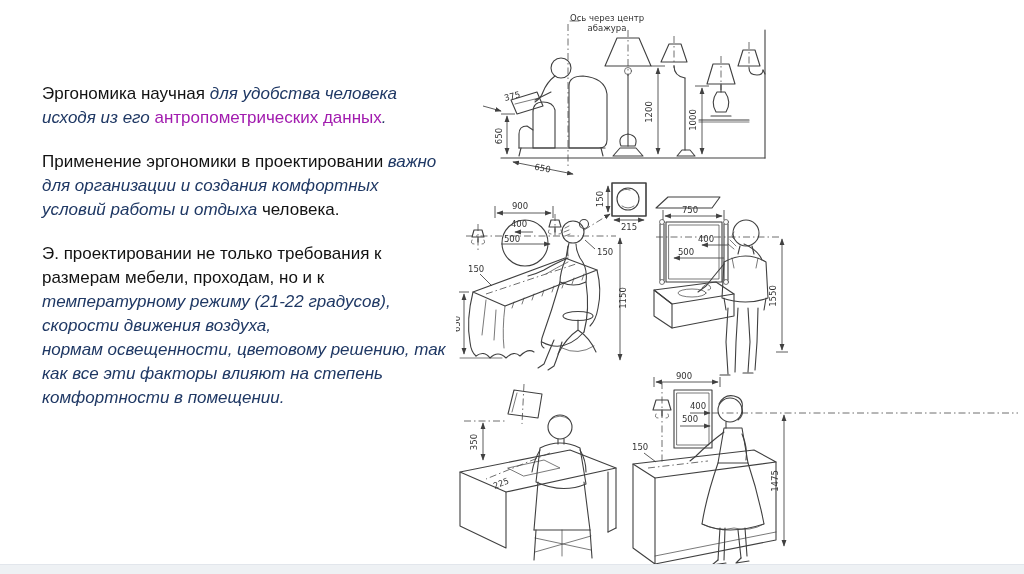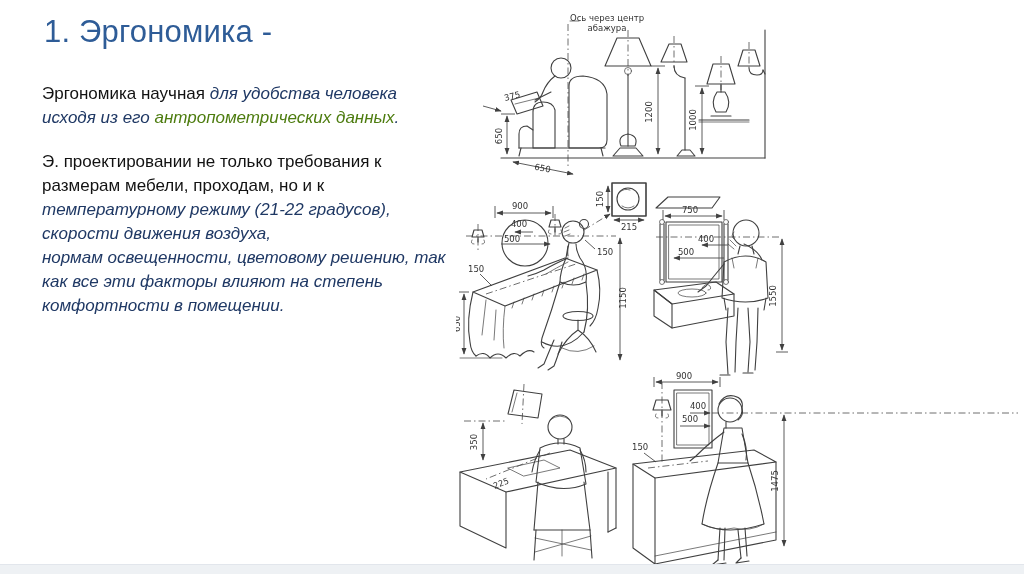--- a/index.html
+++ b/index.html
@@ -5,40 +5,40 @@
   html,body{margin:0;padding:0;background:#fff;}
   .slide{position:relative;width:1024px;height:574px;background:#ffffff;overflow:hidden;
          font-family:"Liberation Sans",sans-serif;}
   .title{position:absolute;left:44px;top:14px;margin:0;font-size:31px;font-weight:400;
          color:#2e5c97;letter-spacing:.2px;}
   .text-col{position:absolute;left:42px;top:82px;width:404px;font-size:17px;line-height:24px;
             color:#121212;}
   .text-col p{margin:0 0 20px 0;white-space:pre-wrap;}
   .sn{color:#121212;}
   .sib{font-style:italic;color:#1f3864;}
-  .sir{font-style:italic;color:#4d7c0f;margin-top:13px;}
+  .sir{color:#a21caf;margin-top:13px;}
   .dia{position:absolute;}
   .bottom-bar{position:absolute;left:0;bottom:0;width:1024px;height:9px;background:#eef1f4;
               border-top:1px solid #e2e6ec;}
   svg .s {fill:none;stroke:#404040;stroke-width:1.1;stroke-linecap:round;stroke-linejoin:round;}
   svg .sb{stroke-width:1.6;}
   svg .th{stroke-width:.7;}
   svg .ax{fill:none;stroke:#4a4a4a;stroke-width:.8;stroke-dasharray:7 3 1.5 3;}
   svg .dm{fill:none;stroke:#4a4a4a;stroke-width:.9;}
   svg text{font:8.5px "DejaVu Sans",sans-serif;fill:#333333;}
 </style>
 </head>
 <body>
 
 <div class="slide">
 
-  <h1 class="title">1. Эргономика -</h1>
 
   <div class="text-col">
     <p><span class="sn">Эргономика научная </span><span class="sib">для удобства человека исходя из его </span><span class="sir">антропометрических данных</span><span class="sib">.</span></p>
+    <p><span class="sn">Применение эргономики в проектировании </span><span class="sib">важно для организации и создания комфортных условий работы и отдыха </span><span class="sn">человека.</span></p>
     <p><span class="sn">Э. проектировании не только требования к размерам мебели, проходам, но и к </span><span class="sib">температурному режиму (21-22 градусов), скорости движения воздуха,
 </span><span class="sib">нормам освещенности, цветовому решению, так как все эти факторы влияют на степень комфортности в помещении.</span></p>
   </div>
 
   <svg class="dia" style="left:455px;top:8px" width="315" height="172" viewBox="0 0 315 172">
     <defs>
       <marker id="ah" viewBox="0 0 10 10" refX="8.5" refY="5" markerWidth="7" markerHeight="7" orient="auto-start-reverse" markerUnits="userSpaceOnUse">
         <path d="M0,1.5 L9.5,5 L0,8.5 Z" fill="#404040"></path>
       </marker>
     </defs>

